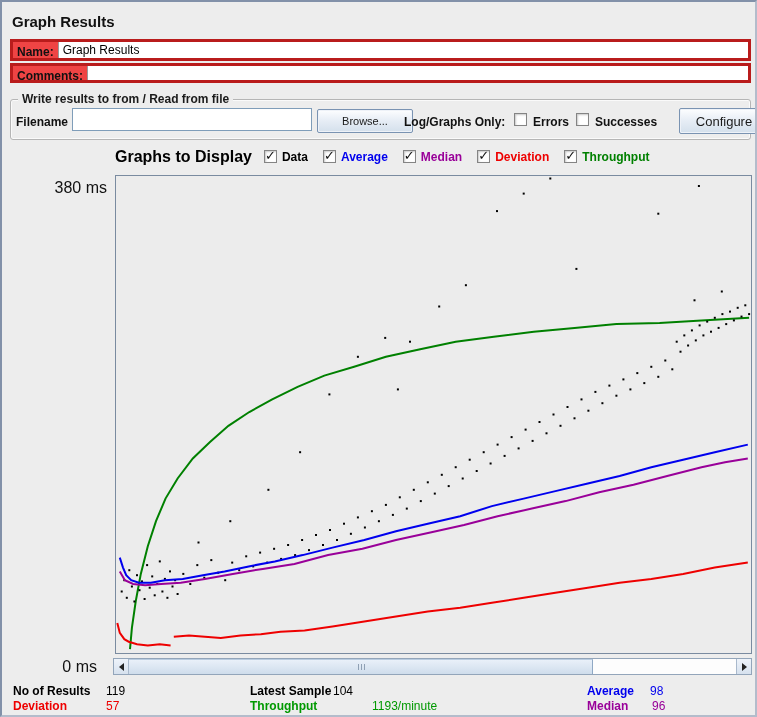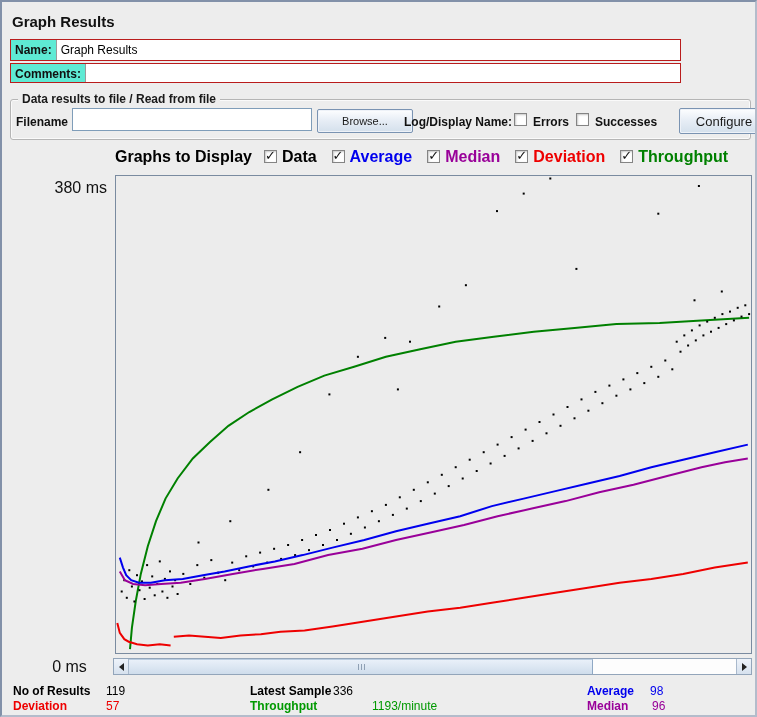--- a/index.html
+++ b/index.html
@@ -6,21 +6,21 @@
   html,body { background:#ffffff; }
   body { font-family:"Liberation Sans","DejaVu Sans",sans-serif; }
   .root {
     position:relative; width:757px; height:717px; background:#ededed;
     border-top:2px solid #8291a9; border-left:2px solid #8291a9;
     border-right:2px solid #b3bccb; border-bottom:2px solid #b3bccb;
     overflow:hidden;
   }
   .page-title { position:absolute; left:10px; top:11px; font-size:15px; font-weight:bold; color:#111; }
 
-  .field-row { position:absolute; left:8px; width:671px; display:flex; border:1px solid #b91c1c; background:#5eead4; }
+  .field-row { position:absolute; left:8px; width:741px; display:flex; border:3px solid #b91c1c; background:#ef4444; }
   .field-row .row-label { font-size:12px; font-weight:bold; color:#111; padding:3px 4px 2px 4px; white-space:nowrap; }
   .field-row input { flex:1; border:none; border-left:1px solid #9a9a9a; background:#ffffff; font-family:inherit; font-size:12px; padding:1px 4px; outline:none; }
   #name-row { top:37px; height:22px; }
   #comments-row { top:61px; height:20px; }
 
   .group-box { position:absolute; left:8px; top:97px; width:741px; height:41px; border:1px solid #b5b5b5; border-radius:3px; box-shadow:0 0 0 1px #fafafa inset; }
   .group-legend { position:absolute; left:16px; top:90px; background:#ededed; padding:0 4px; font-size:12px; font-weight:bold; color:#1a1a1a; }
 
   .abs-label { position:absolute; font-size:12px; font-weight:bold; color:#111; white-space:nowrap; }
   .text-input { position:absolute; background:#fff; border:1px solid #7f9db9; font-family:inherit; font-size:12px; padding:1px 4px; outline:none; }
@@ -36,25 +36,25 @@
 
   .cb { display:inline-block; width:13px; height:13px; background:#ffffff; border:1px solid #848484;
         box-shadow:inset 1px 1px 2px rgba(0,0,0,0.22); position:relative; vertical-align:middle; flex:none; }
   .cb.checked::after { content:"\2713"; position:absolute; left:0px; top:-3px; font-size:13px; font-weight:bold; color:#111; }
   .cb-abs { position:absolute; }
 
   .legend-row { position:absolute; left:113px; top:146px; height:17px; display:flex; align-items:center; }
   .legend-row .legend-title { font-size:16px; font-weight:bold; margin-right:12px; }
   .legend-item { display:flex; align-items:center; margin-right:15px; }
   .legend-item .cb { margin-right:5px; }
-  .legend-item .li-label { font-size:16px; font-weight:bold; }
+  .legend-item .li-label { font-size:12px; font-weight:bold; }
 
   .axis-label { position:absolute; font-size:16px; color:#111; text-align:right; white-space:nowrap; }
   #y-max-label { left:45px; top:177px; width:60px; }
-  #y-min-label { left:40px; top:656px; width:55px;text-align:center; }
+  #y-min-label { left:40px; top:656px; width:55px; }
 
   .plot { position:absolute; left:113px; top:173px; width:637px; height:479px; border:1px solid #7a8ba0; background:#ececec; }
 
   .hscroll { position:absolute; left:111px; top:656px; width:639px; height:17px; border:1px solid #93a5ba; background:#fbfbfb; display:flex; }
   .scroll-btn { width:15px; height:15px; flex:none; background:linear-gradient(#eef3fa,#d6e1ee); border-right:1px solid #a9b9cc; display:flex; align-items:center; justify-content:center; }
   .scroll-btn:last-child { border-right:none; border-left:1px solid #a9b9cc; }
   .tri-left { width:0; height:0; border-top:4px solid transparent; border-bottom:4px solid transparent; border-right:5px solid #222; }
   .tri-right { width:0; height:0; border-top:4px solid transparent; border-bottom:4px solid transparent; border-left:5px solid #222; }
   .scroll-thumb { width:464px; height:15px; flex:none; background:linear-gradient(#e9f0f9,#cfddec); border-right:1px solid #8fa8c4; border-top:1px solid #b9cce0; position:relative; }
   .scroll-thumb::after { content:""; position:absolute; left:50%; top:4px; bottom:4px; width:1px; background:#8fa0b4; box-shadow:3px 0 0 #8fa0b4, -3px 0 0 #8fa0b4; }
@@ -74,26 +74,26 @@
     <span class="row-label">Name:</span>
     <input type="text" value="Graph Results" style="">
   </div>
 
   <div class="field-row" id="comments-row">
     <span class="row-label">Comments:</span>
     <input type="text" value="" style="">
   </div>
 
   <div class="group-box"></div>
-  <span class="group-legend">Data results to file / Read from file</span>
+  <span class="group-legend">Write results to from / Read from file</span>
 
   <span class="abs-label" style="left:14px;top:113px;">Filename</span>
   <input type="text" class="text-input" style="left: 70px; top: 106px; width: 240px; height: 23px;" value="">
   <button class="btn" id="browse-btn">Browse...</button>
-  <span class="abs-label" style="left:402px;top:113px;">Log/Display Name:</span>
+  <span class="abs-label" style="left:402px;top:113px;">Log/Graphs Only:</span>
   <span class="cb cb-abs" style="left:512px;top:111px;"></span>
   <span class="abs-label" style="left:531px;top:113px;">Errors</span>
   <span class="cb cb-abs" style="left:574px;top:111px;"></span>
   <span class="abs-label" style="left:593px;top:113px;">Successes</span>
   <button class="btn" id="configure-btn">Configure</button>
 
   <div class="legend-row">
     <span class="legend-title">Graphs to Display</span>
     <span class="legend-item">
       <span class="cb checked"></span>
@@ -272,21 +272,21 @@
     <div class="scroll-thumb"></div>
     <div class="scroll-track"></div>
     <div class="scroll-btn">
         <span class="tri-right"></span>
       </div>
   </div>
 
   <span class="stat lbl" style="left: 11px; top: 682px; color: rgb(0, 0, 0);">No of Results</span>
   <span class="stat" style="left: 104px; top: 682px; color: rgb(0, 0, 0);">119</span>
   <span class="stat lbl" style="left: 248px; top: 682px; color: rgb(0, 0, 0);">Latest Sample</span>
-  <span class="stat" style="left: 331px; top: 682px; color: rgb(0, 0, 0);">336</span>
+  <span class="stat" style="left: 331px; top: 682px; color: rgb(0, 0, 0);">104</span>
   <span class="stat lbl" style="left: 585px; top: 682px; color: rgb(0, 0, 238);">Average</span>
   <span class="stat" style="left: 648px; top: 682px; color: rgb(0, 0, 238);">98</span>
 
   <span class="stat lbl" style="left: 11px; top: 697px; color: rgb(238, 0, 0);">Deviation</span>
   <span class="stat" style="left: 104px; top: 697px; color: rgb(238, 0, 0);">57</span>
   <span class="stat lbl" style="left: 248px; top: 697px; color: rgb(0, 153, 0);">Throughput</span>
   <span class="stat" style="left: 370px; top: 697px; color: rgb(0, 153, 0);">1193/minute</span>
   <span class="stat lbl" style="left: 585px; top: 697px; color: rgb(153, 0, 153);">Median</span>
   <span class="stat" style="left: 650px; top: 697px; color: rgb(153, 0, 153);">96</span>
 

